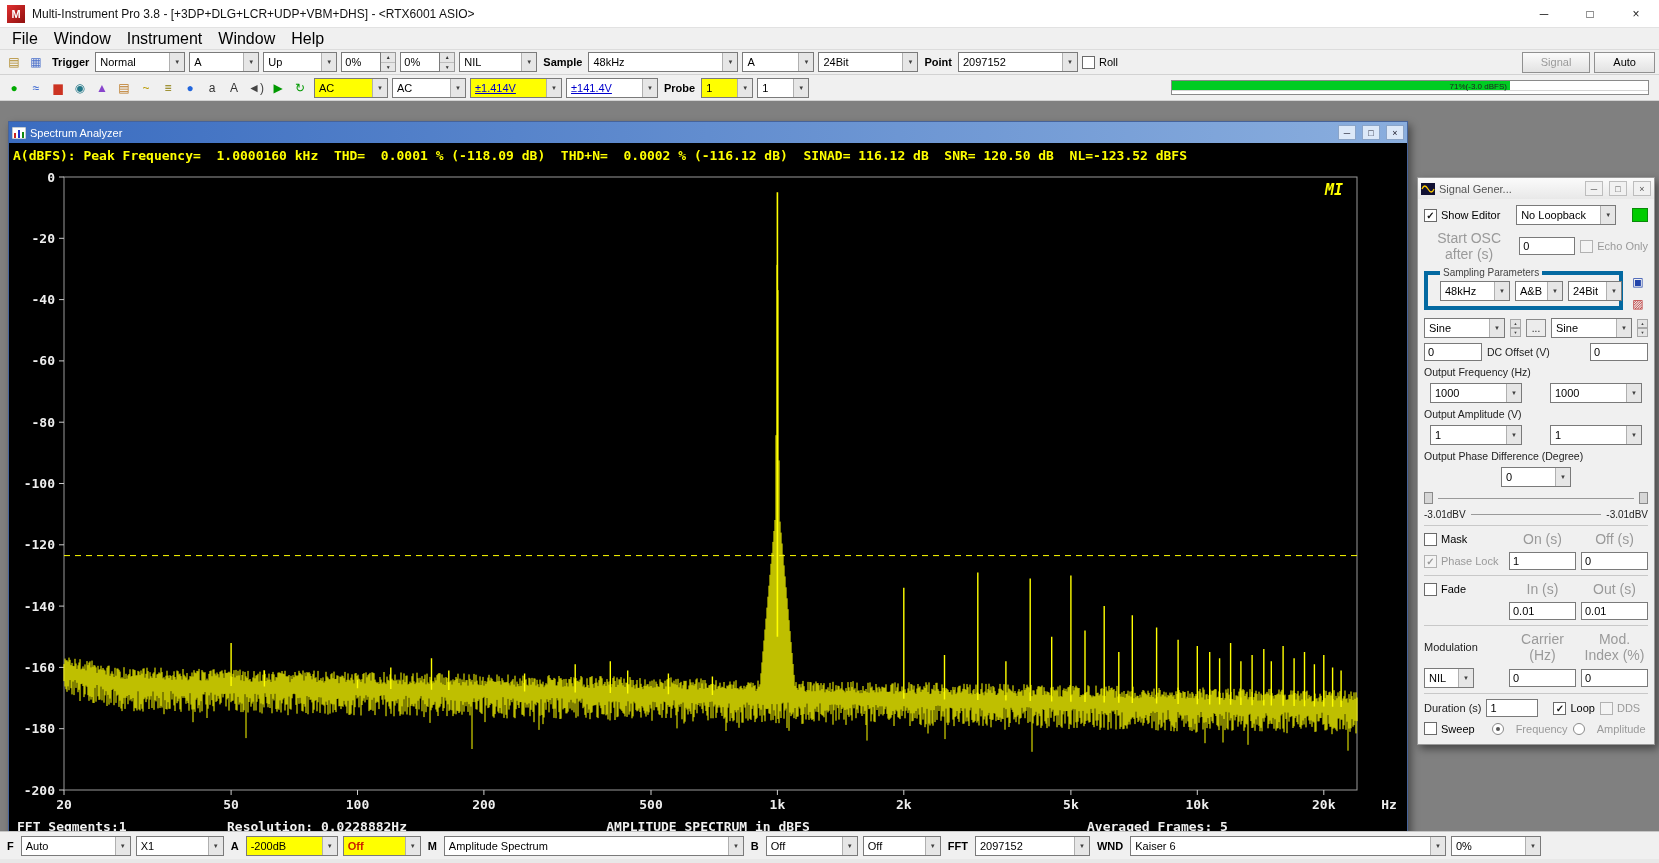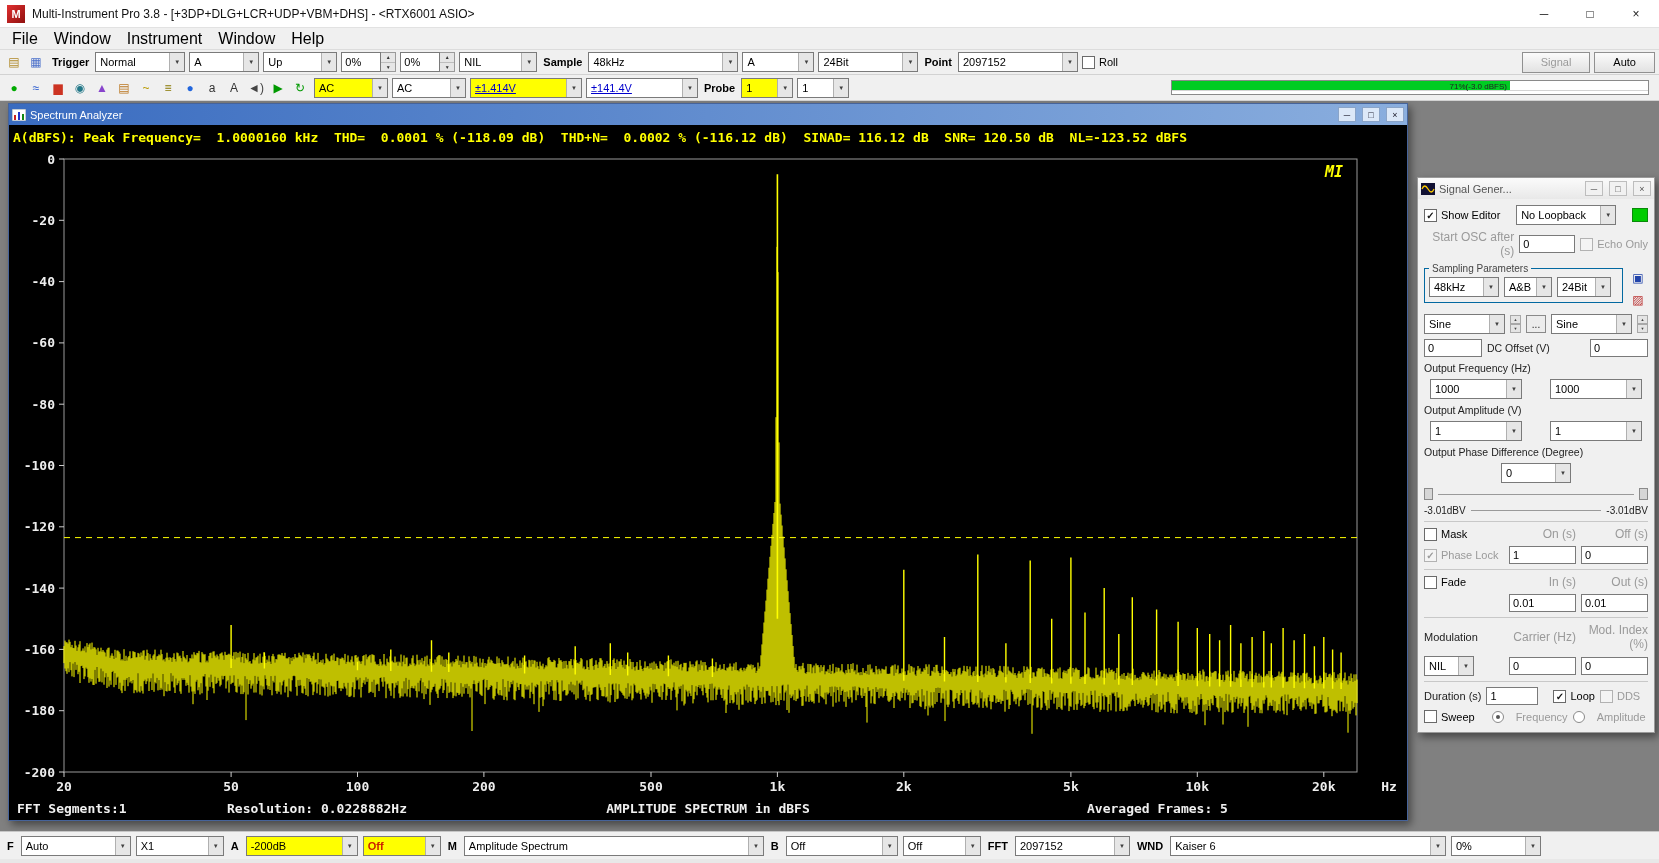--- a/index.html
+++ b/index.html
@@ -43,55 +43,55 @@
 #level-meter{width:478px;height:15px;border:1px solid #8a8a8a;background:#fff;margin-left:auto;margin-right:6px;position:relative;flex:none}
 #level-fill{height:9px;background:#00cc22}
 #level-sub{height:4px;border-top:1px solid #d4d4d4;background:#fff}
 #level-text{position:absolute;top:1px;font-size:8px;color:#222;transform:translateX(-100%);white-space:nowrap}
 
 #client{position:absolute;left:0;top:101px;width:1659px;height:730px;background:#808080;overflow:hidden}
 .child-window{position:absolute;background:#eef2f8;border:1px solid #46639a;box-shadow:3px 4px 8px rgba(0,0,0,.45)}
 .cw-titlebar{height:21px;display:flex;align-items:center;background:linear-gradient(to right,#3a6cc0,#8aaede);color:#fff;padding:0 3px;gap:4px}
 .cw-title{font-size:11px;flex:1;white-space:nowrap;overflow:hidden}
 .cw-btn{width:18px;height:15px;background:#dce8f8;border:1px solid #8aa4c8;color:#223;display:flex;align-items:center;justify-content:center;font-size:9px;margin-left:2px;flex:none}
-#spectrum-window{left:8px;top:2px;width:1400px}
+#spectrum-window{left:8px;top:20px;width:1400px}
 #spec-status{height:24px;background:#000;color:#ffff00;font-family:"DejaVu Sans Mono",monospace;font-size:13px;font-weight:bold;display:flex;align-items:center;padding-left:4px;white-space:pre;overflow:hidden}
 #plot{height:649px;background:#000;line-height:0}
 #spec-footer{height:22px;background:#000;position:relative;color:#f0f0f0;font-family:"DejaVu Sans Mono",monospace;font-size:13px;font-weight:bold}
 #spec-footer span{position:absolute;top:3px;white-space:pre}
 #sf-seg{left:8px}#sf-res{left:218px}#sf-center{left:50%;transform:translateX(-50%)}#sf-frames{left:1078px}
 
 #siggen-window{left:1417px;top:76px;width:238px;border-color:#9a9a9a}
 #siggen-window .cw-titlebar{background:linear-gradient(#fbfbfb,#e8e8e8);color:#555}
 #siggen-window .cw-btn{background:#f1f1f1;border-color:#bdbdbd;color:#555}
 #sg-body{padding:6px 6px 9px;display:flex;flex-direction:column;gap:5px;font-size:11px;color:#222;background:#f0f0f0}
 .sg-row{display:flex;align-items:center;gap:5px}
 .sg-between{justify-content:space-between}
 .sg-center-row{justify-content:center}
 .sg-grid{display:grid;grid-template-columns:80px 1fr 1fr;gap:5px;align-items:center}
-.glabel{color:#9a9a9a;font-size:12px;text-align:right}
+.glabel{color:#9a9a9a;font-size:14px;text-align:center}
 .sg-center{font-size:10.5px;color:#222}
-fieldset{border:1px solid #0369a1;padding:3px 4px 5px;flex:1;min-width:0}
+fieldset{border:4px solid #0369a1;padding:3px 12px 5px;flex:1;min-width:0}
 legend{font-size:10px;color:#444;padding:0 3px}
 .inp{height:18px;border:1px solid #7a7a7a;background:#fff;font-size:11px;padding:0 3px;width:100%;font-family:"Liberation Sans",sans-serif}
 .sg-sec{border-top:1px solid #c8c8c8;padding-top:5px;display:flex;flex-direction:column;gap:5px}
 .sl-h{width:9px;height:12px;background:#d6d6d6;border:1px solid #8a8a8a;flex:none}
 .sl-line{flex:1;height:0;border-top:1px solid #9a9a9a}
 .mini-spin{width:11px;height:18px;display:flex;flex-direction:column;flex:none}
 .mini-spin span{flex:1;background:#e4e4e4;border:1px solid #a8a8a8;font-size:4px;display:flex;align-items:center;justify-content:center;color:#444}
 .dots-btn{width:20px;height:18px;border:1px solid #8a8a8a;background:#ececec;font-size:10px;display:flex;align-items:center;justify-content:center;flex:none}
 #green-btn{width:16px;height:14px;background:#00cc00;border:1px solid #0a8a0a;flex:none}
 #sg-icons{width:20px;display:flex;flex-direction:column;gap:4px;align-items:center;padding-top:6px}
 .lvl-label{font-size:10px;color:#222;white-space:nowrap}
 
 #bottombar{position:absolute;left:0;top:831px;width:1659px;height:28px;background:#f0f0f0;border-top:1px solid #c6c6c6;display:flex;align-items:center;gap:5px;padding:0 5px}
 
 .w48{width:48px}.w50{width:50px}.w52{width:52px}.w54{width:54px}.w56{width:56px}.w58{width:58px}
 .w70{width:70px}.w72{width:72px}.w74{width:74px}.w78{width:78px}.w88{width:88px}.w90{width:90px}
-.w92{width:92px}.w100{width:100px}.w110{width:110px}.w112{width:112px}.w115{width:115px}
+.w92{width:92px}.w100{width:100px}.w110{width:110px}.w112{width:92px}.w115{width:115px}
 .w120{width:120px}.w150{width:150px}.w300{width:300px}
 .grow{flex:1 1 auto}
 </style>
 </head>
 <body>
 
 <div id="main-titlebar">
   <span id="app-icon">M</span>
   <span id="main-title">Multi-Instrument Pro 3.8  -  [+3DP+DLG+LCR+UDP+VBM+DHS]  -  &lt;RTX6001 ASIO&gt;</span>
   <span class="win-controls">

